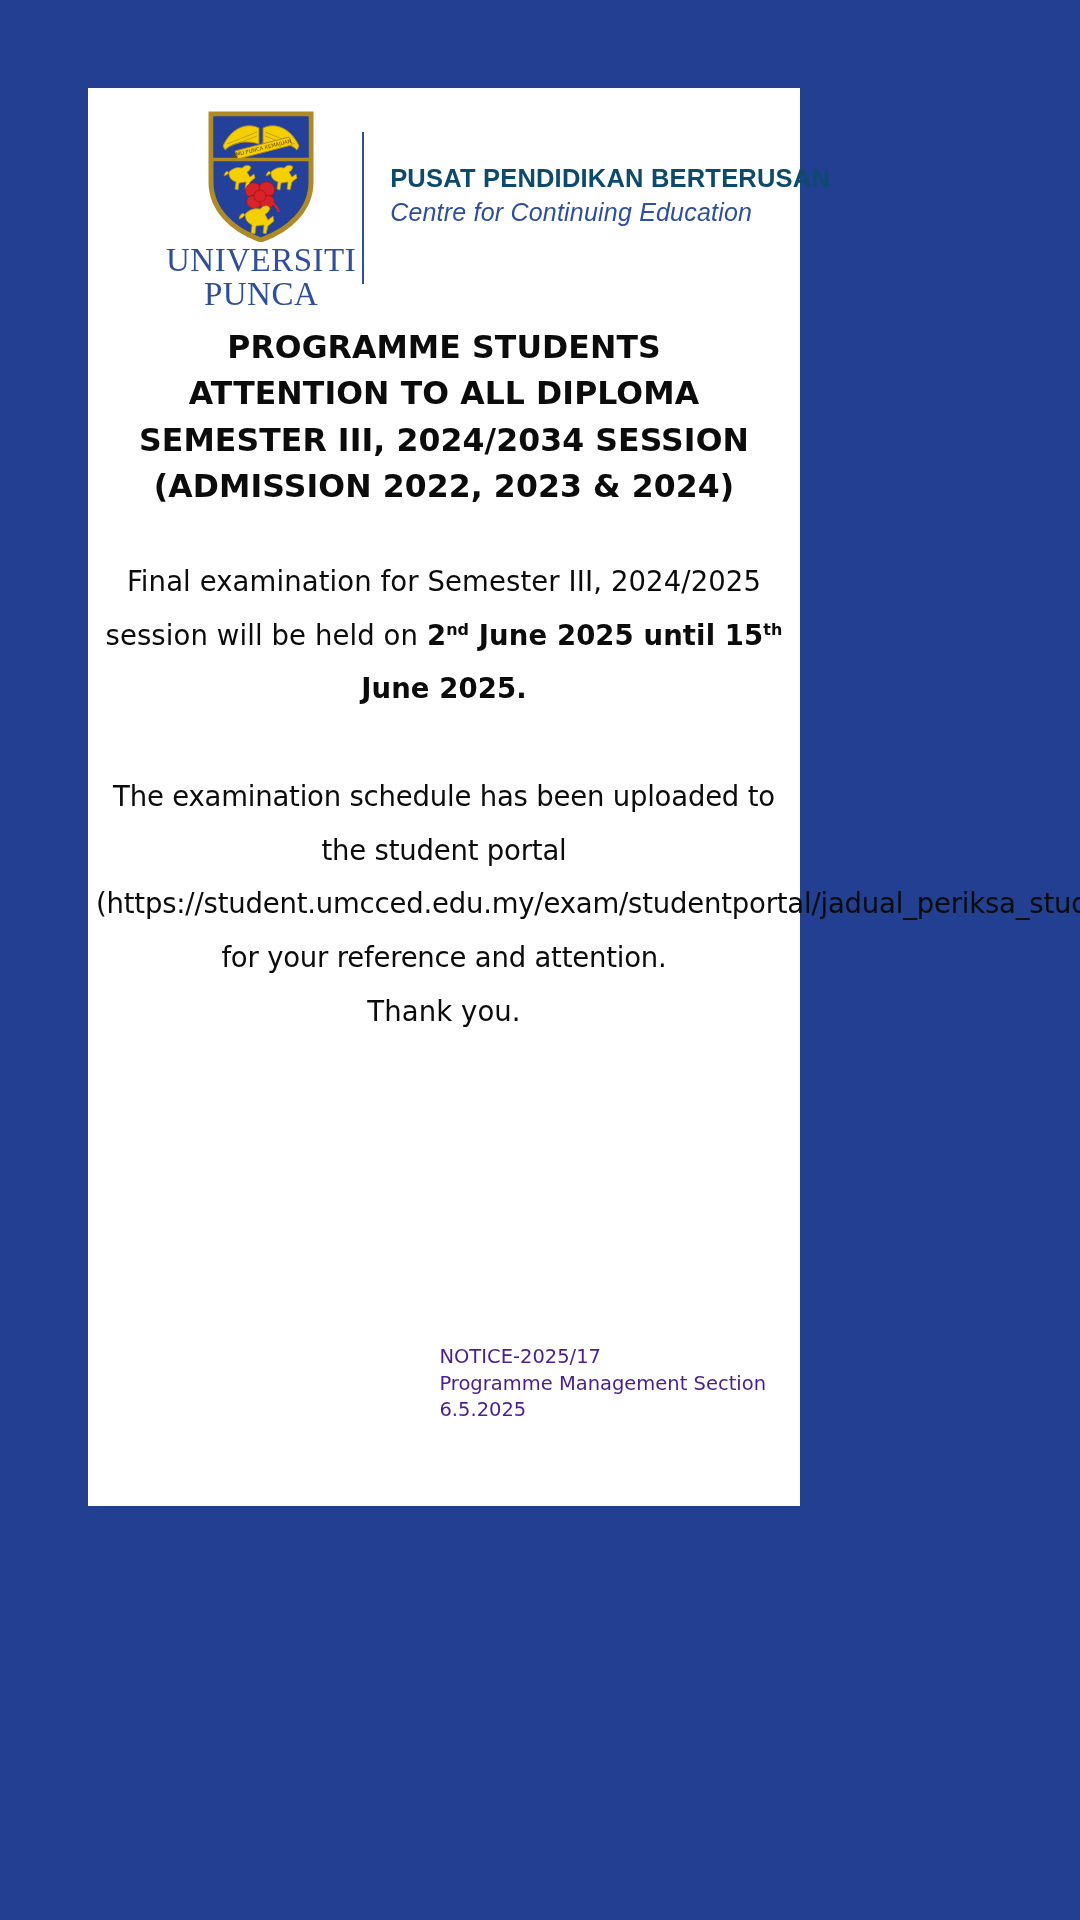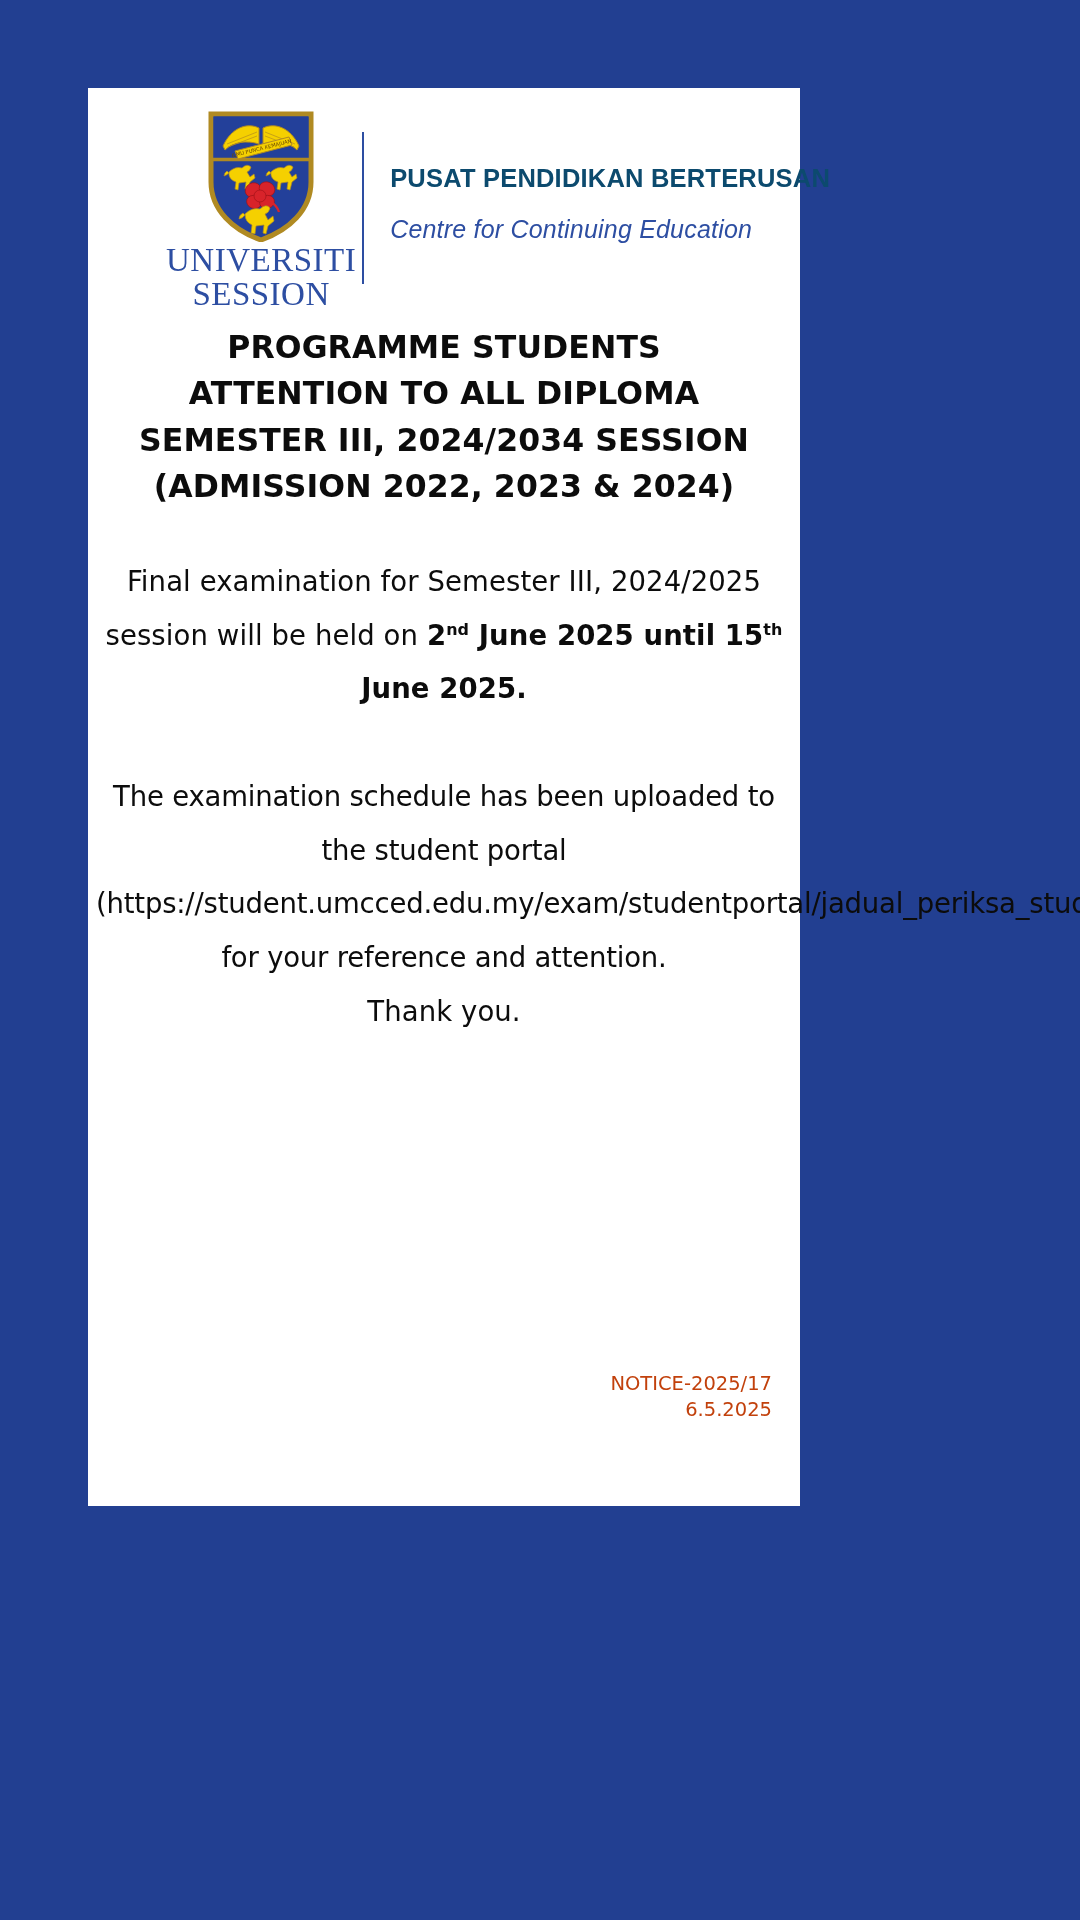--- a/index.html
+++ b/index.html
@@ -77,21 +77,21 @@
     font-size: 25.5px;
     letter-spacing: 0.2px;
     white-space: nowrap;
   }
   .org-name-en {
     font-family: "Liberation Sans", sans-serif;
     font-style: italic;
     color: #2d4ea2;
     font-size: 25px;
     letter-spacing: 0.2px;
-    margin-top: 22px;
+    margin-top: 5px;
     white-space: nowrap;
   }
 
   
   .headline {
     text-align: center;
     font-family: "DejaVu Sans", sans-serif;
     font-weight: bold;
     color: #0c0c0c;
     font-size: 31.5px;
@@ -127,27 +127,26 @@
     letter-spacing: -0.2px;
   }
 
   .thanks {
     margin-top: 56px;
   }
 
   
   .footer {
     position: absolute;
-    right: 28px;
+    right: 34px;
     bottom: 82px;
-    text-align: right;
     font-family: "DejaVu Sans", sans-serif;
     font-size: 19.5px;
     line-height: 1.36;
-    color: #c2410c;
+    color: #4c1d95;
   }
 </style>
 </head>
 <body>
 
 <div class="poster">
 
   <div class="header">
 
     <div class="logo-block">
@@ -192,21 +191,21 @@
         </g>
 
         <g fill="#f5d000" stroke="#b08a22" stroke-width="0.7">
           <path d="M40 104 q7 -7 15 -5 q6 -6 10 -1 q-1 5 -5 6 l3 6 l5 -4 l1 5 l-6 5 l-2 8 l-3 -1 l1 -8 l-8 1 l-1 8 l-4 -1 l1 -8 q-7 -3 -7 -11 Z"></path>
           <path d="M38 103 q-4 2 -4 6 q4 -1 6 -4 Z"></path>
         </g>
       </svg>
 
       <div class="wordmark">
         <div>UNIVERSITI</div>
-        <div>SESSION</div>
+        <div>PUNCA</div>
       </div>
     </div>
 
     <div class="divider-rule"></div>
 
     <div class="org-names">
       <div class="org-name-my">PUSAT PENDIDIKAN BERTERUSAN</div>
       <div class="org-name-en">Centre for Continuing Education</div>
     </div>
   </div>
@@ -224,16 +223,17 @@
 
     <div class="para-gap"></div>
 
     <p class="url-line"><span>The examination schedule has been uploaded to the student portal (</span><span>https://student.umcced.edu.my/exam/studentportal/jadual_periksa_student.php</span><span>) for your reference and attention.</span></p>
 
     <p class="thanks">Thank you.</p>
   </div>
 
   <div class="footer">
     <div>NOTICE-2025/17</div>
+    <div>Programme Management Section</div>
     <div>6.5.2025</div>
   </div>
 
 </div>
 
 </body></html>

